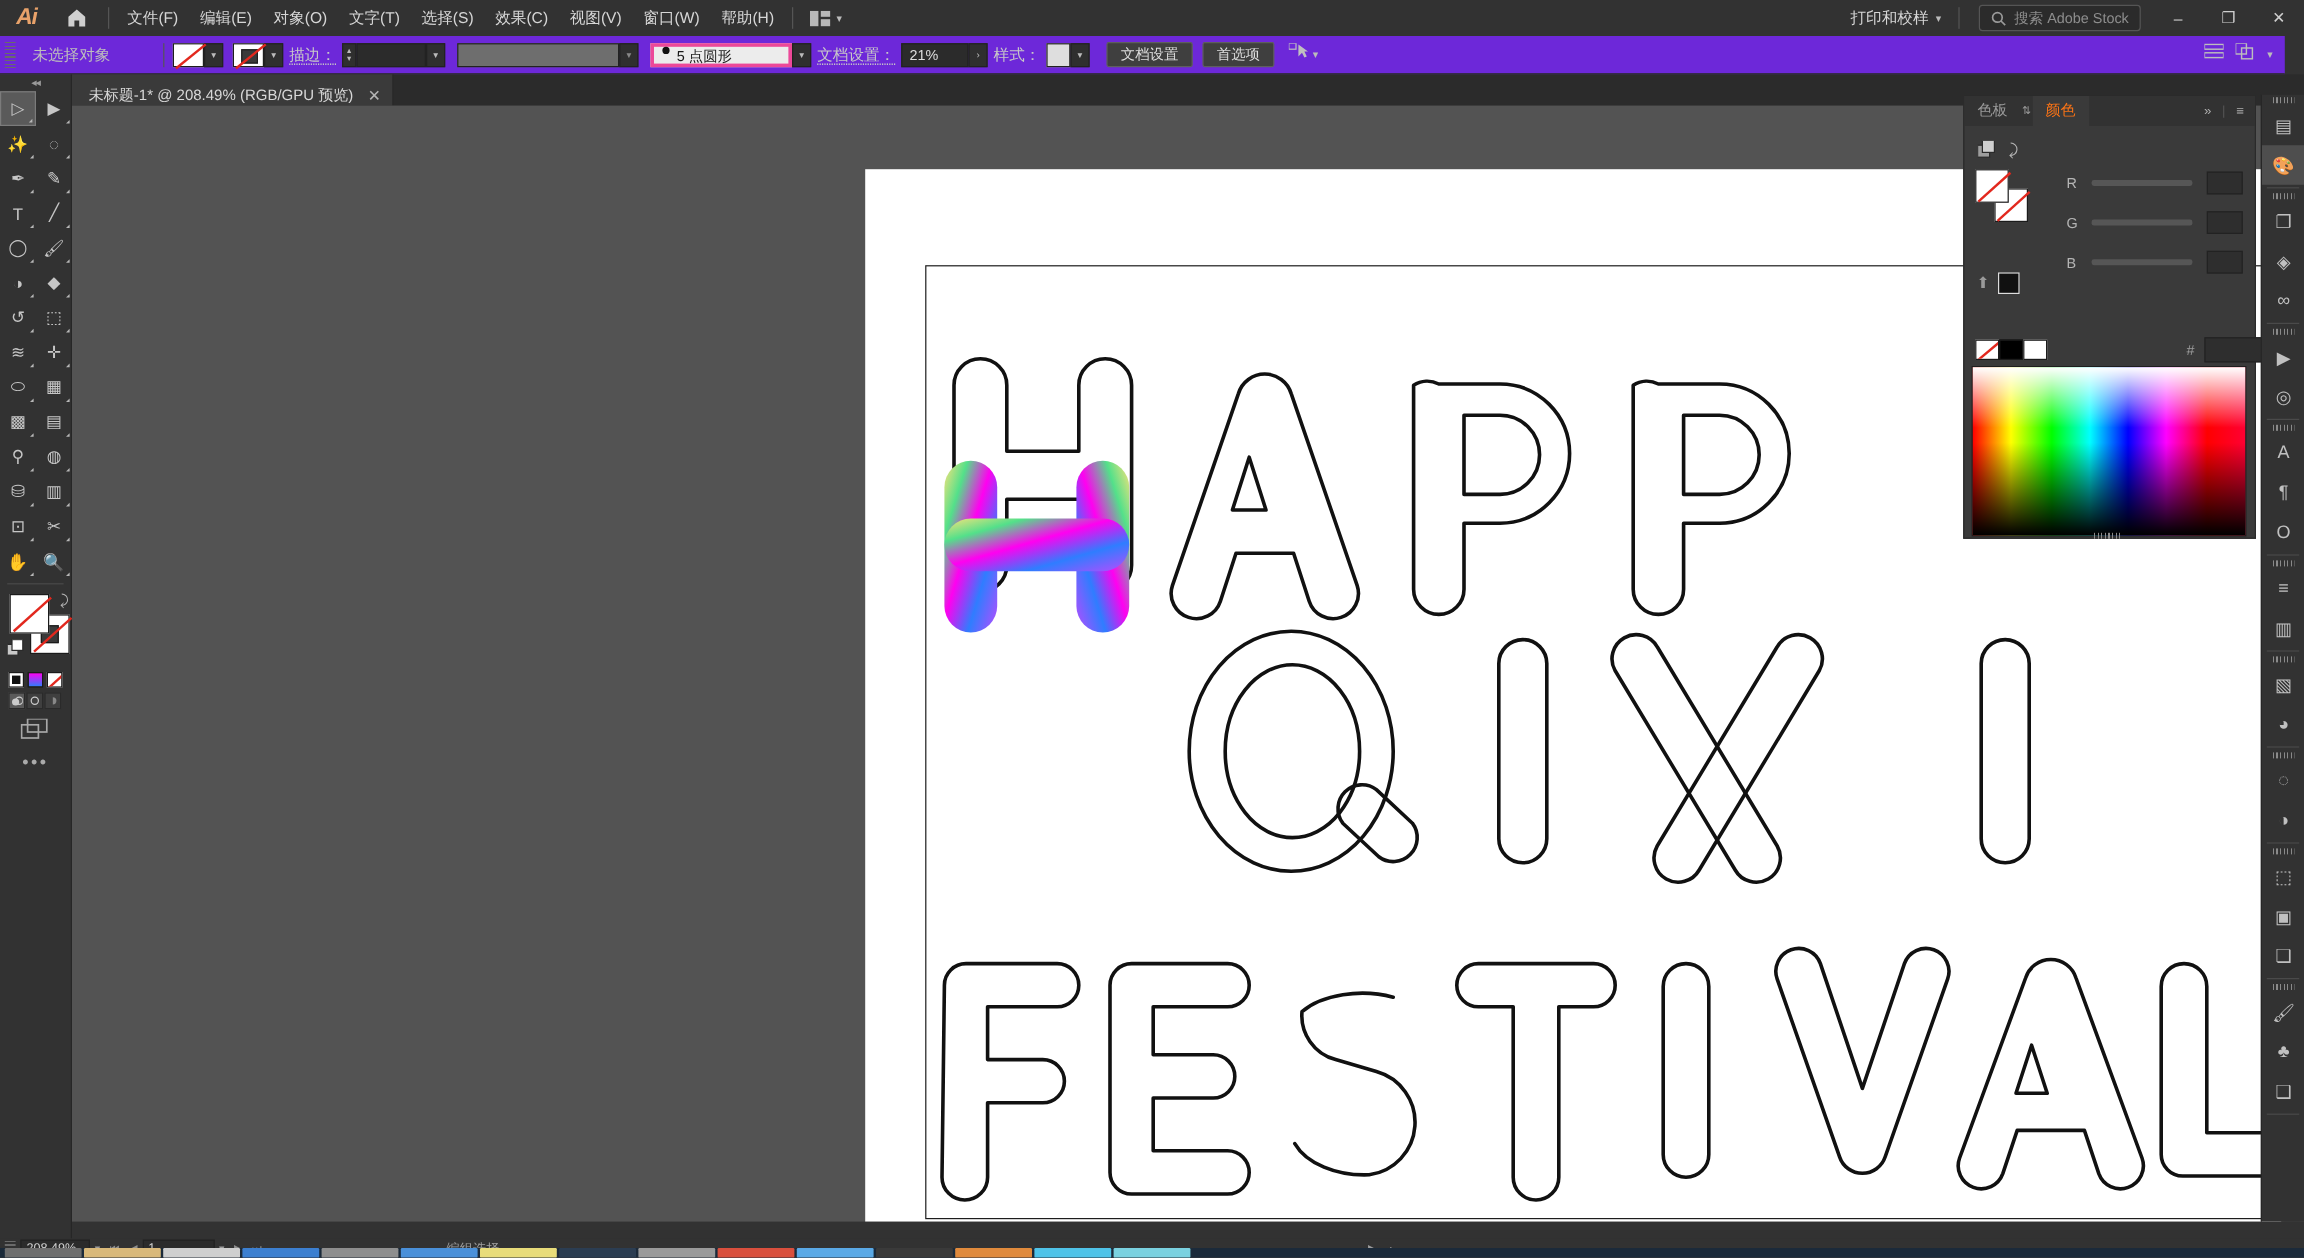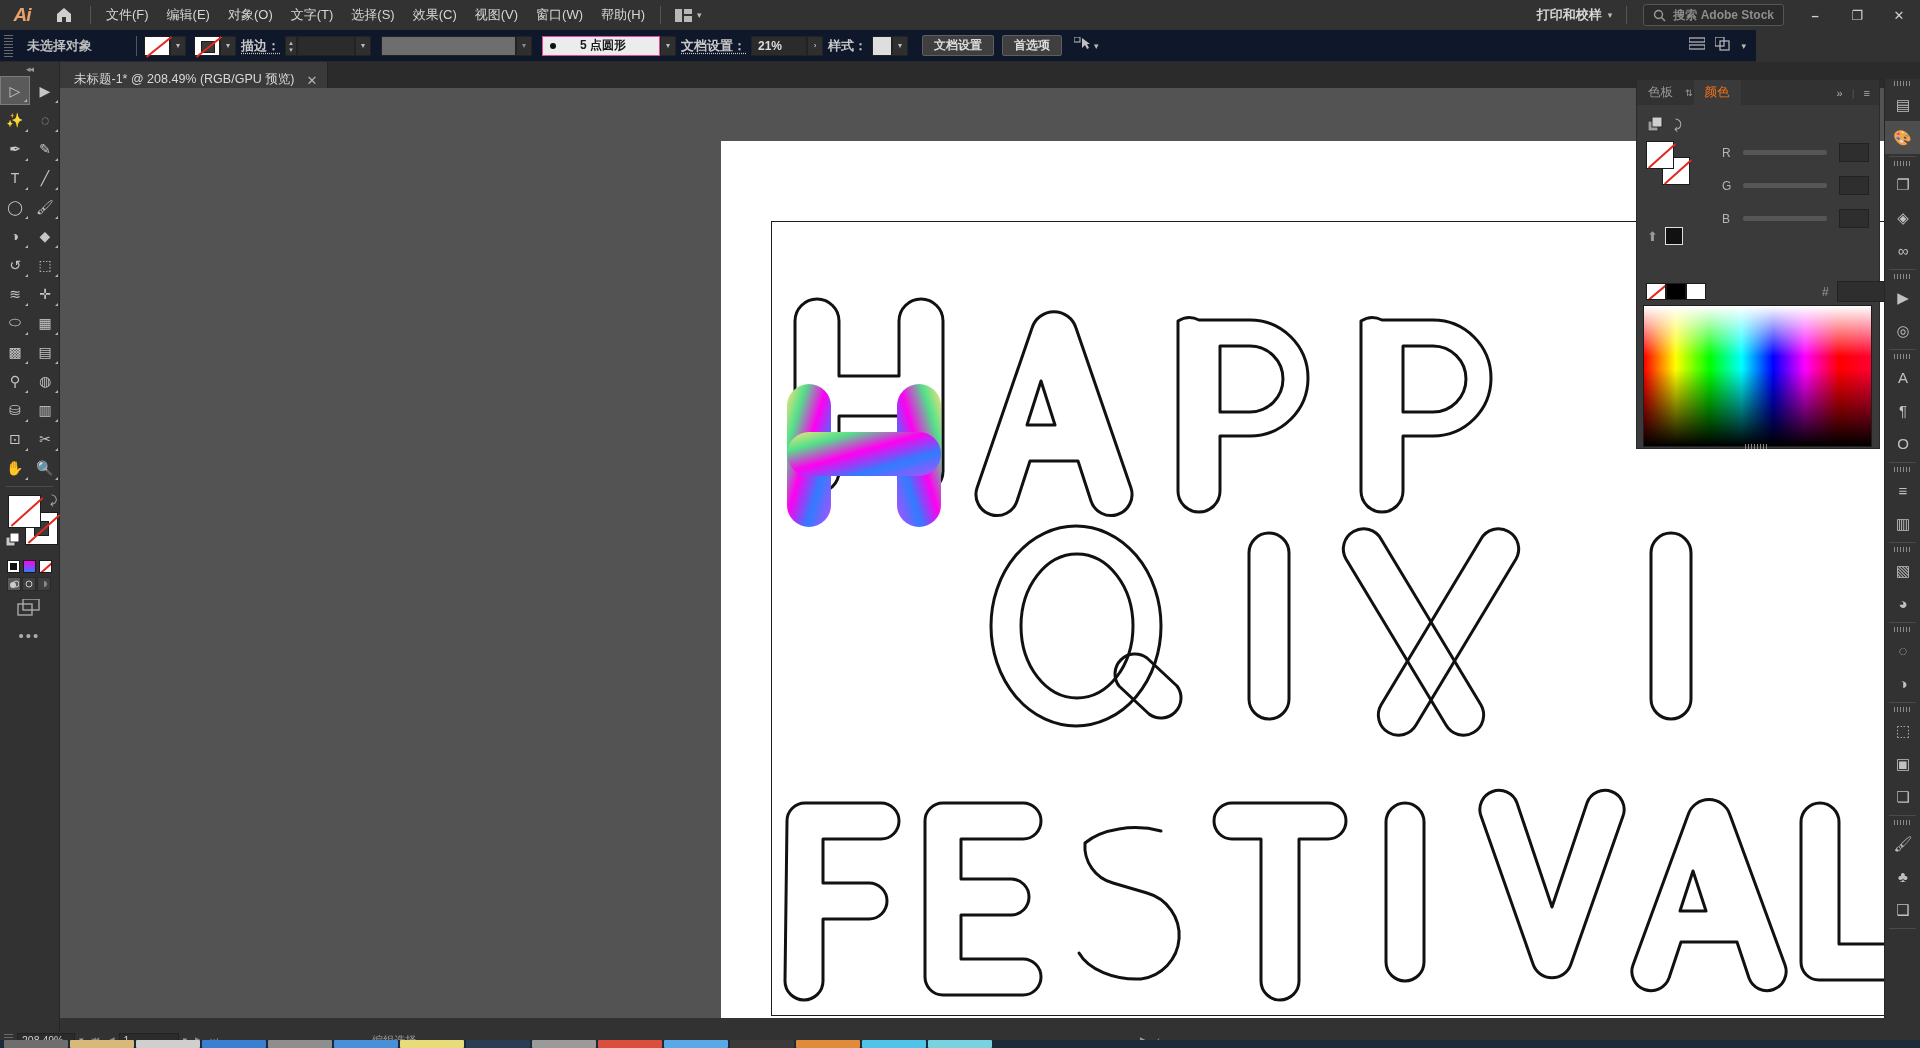--- a/index.html
+++ b/index.html
@@ -9,32 +9,32 @@
   
   #menubar { position:absolute; left:0; top:0; width:1920px; height:30px;
     background:#323232; display:flex; align-items:center; }
   #ai-logo { width:44px; height:30px; display:flex; align-items:center; justify-content:center;
     color:#e8a26a; font-size:19px; font-weight:bold; font-style:italic; letter-spacing:-1px; }
   #home-btn { width:40px; height:30px; display:flex; align-items:center; justify-content:center; }
   .menu-sep { width:1px; height:18px; background:#555; margin:0 6px; }
   .menu-item { color:#d6d6d6; font-size:13px; padding:0 9px; height:30px;
     line-height:30px; white-space:nowrap;text-align:right; }
   #arrange-btn { display:flex; align-items:center; gap:5px; padding:0 8px; height:30px; }
-  #menubar-right { margin-left:auto; display:flex; align-items:center; height:30px;font-weight:bold; }
+  #menubar-right { margin-left:auto; display:flex; align-items:center; height:30px; }
   #proof-label { color:#d6d6d6; font-size:13px; padding:0 6px; }
   #stock-search { display:flex; align-items:center; gap:7px; background:#2b2b2b;
     border:1px solid #555; border-radius:3px; height:22px; padding:0 9px; margin:0 10px; }
   #stock-search span { color:#8d8d8d; font-size:12px; }
   .wbtn { width:42px; height:30px; display:flex; align-items:center; justify-content:center;
     color:#cfcfcf; font-size:13px; }
 
   
-  #controlbar { position:absolute; left:0; top:30px; width:1756px; height:32px;
-    background:#0f172a; border-bottom:1px solid #2a2a2a; display:flex; align-items:center;
-    padding-left:4px;font-weight:bold; }
+  #controlbar { position:absolute; left:0; top:30px; width:1904px; height:32px;
+    background:#6d28d9; border-bottom:1px solid #2a2a2a; display:flex; align-items:center;
+    padding-left:4px; }
   .grip { width:9px; height:22px; background:
      repeating-linear-gradient(to bottom,#6a6a6a 0 1px,transparent 1px 3px); margin-right:6px; }
   #sel-status { color:#bdbdbd; font-size:13px; width:110px; padding-left:8px; }
   .ctl-sep { width:1px; height:20px; background:#555; margin:0 7px; }
   .swatch-box { width:26px; height:20px; border:1px solid #1e1e1e; background:#fff;
     position:relative; }
   .swatch-none::after { content:""; position:absolute; left:-2px; top:9px; width:32px; height:2px;
     background:#e2281e; transform:rotate(-39deg); }
   .stroke-sw { background:#fff; }
   .stroke-sw::before { content:""; position:absolute; left:6px; top:4px; width:12px; height:10px;
@@ -42,22 +42,22 @@
   .mini-drop { width:16px; height:20px; display:flex; align-items:center; justify-content:center;
     background:#2f2f2f; border:1px solid #222; }
   .lbl { color:#c8c8c8; font-size:13px; margin:0 5px; }
   .lbl-u { text-decoration:underline; text-decoration-style:dotted; text-underline-offset:3px; }
   .stepper { width:12px; height:20px; display:flex; flex-direction:column;
     align-items:center; justify-content:center; color:#bbb; font-size:7px; line-height:7px;
     background:#2f2f2f; border:1px solid #222; }
   .field { height:20px; background:#2b2b2b; border:1px solid #222; color:#ddd;
     font-size:12px; display:flex; align-items:center; padding:0 6px; }
   .wide-gray { width:135px; height:20px; background:#6e6e6e; border:1px solid #222; }
-  .profile-field { width:118px; height:20px; background:#ececec; border:1px solid #ec4899;
-    color:#1a1a1a; font-size:12px; display:flex; align-items:center; gap:24px; padding:0 7px; }
+  .profile-field { width:118px; height:20px; background:#ececec; border:3px solid #ec4899;
+    color:#1a1a1a; font-size:12px; display:flex; align-items:flex-start; gap:6px; padding:0 7px; }
   .dot { width:6px; height:6px; border-radius:50%; background:#111; }
   .tbtn { height:21px; background:#3f3f3f; border:1px solid #5e5e5e; border-radius:2px;
     color:#ddd; font-size:12px; padding:0 11px; display:flex; align-items:center; }
   #ctl-right { margin-left:auto; display:flex; align-items:center; gap:10px; padding-right:10px; }
 
   
   #tabbar { position:absolute; left:60px; top:62px; width:1860px; height:26px;
     background:#2b2b2b; display:flex; align-items:flex-end; }
   #doc-tab { height:26px; background:#3a3a3a; display:flex; align-items:flex-end;
     padding:0 10px 0 14px; gap:12px; border-right:1px solid #242424; }

